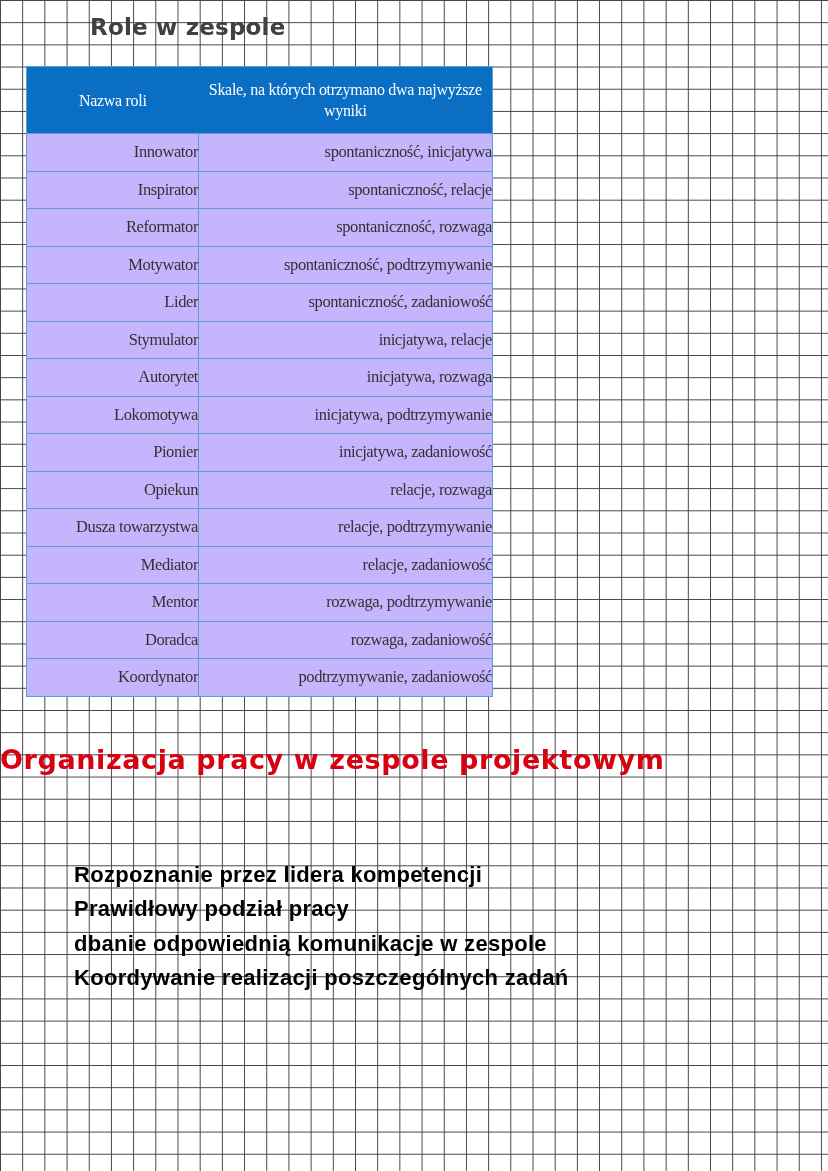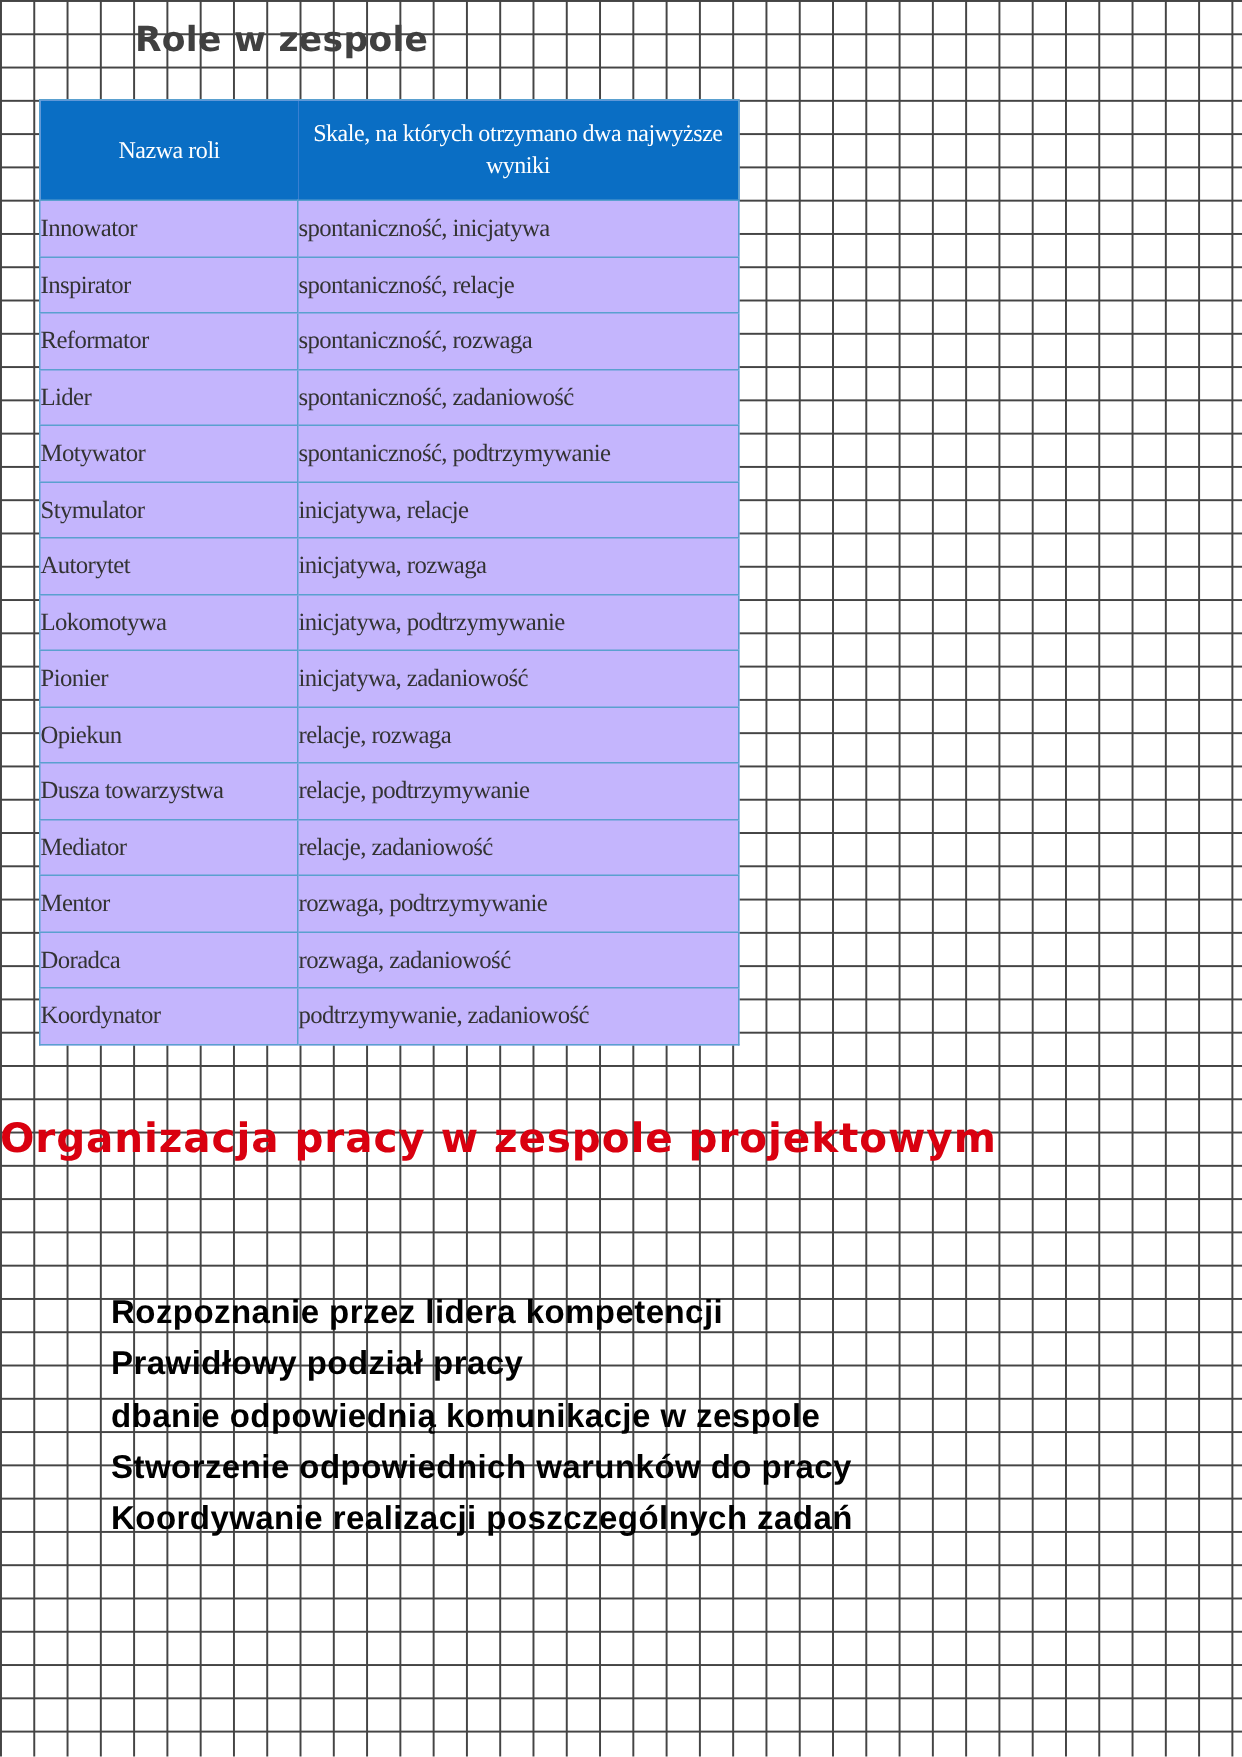--- a/index.html
+++ b/index.html
@@ -24,21 +24,21 @@
       border-collapse: collapse; background: #c4b5fd;
       border: 1.5px solid #5aa0cf;
       font-family: Liberation Serif, serif;
     }
     .roles-table th {
       background: #0a6ec4; color: #ffffff; font-weight: normal;
       font-size: 16px; line-height: 21px; height: 66px; padding: 0 10px;
       text-align: center; letter-spacing: -0.3px;
     }
     .roles-table td {
-      height: 36.5px; padding: 0; text-align: left; color: #333;
+      height: 36.5px; padding: 0; text-align: right; color: #333;
       font-size: 16.5px; letter-spacing: -0.4px;
       border-top: 1.5px solid #5aa0cf;
     }
     .roles-table td.name-cell { width: 171px; border-right: 1.5px solid #5aa0cf; }
     .main-heading {
       position: absolute; left: 0px; top: 744px; white-space: nowrap;
       font-family: "DejaVu Sans", sans-serif; font-weight: bold;
       font-size: 27px; color: #d9000f; letter-spacing: 0.6px;
     }
     .points {
@@ -69,26 +69,26 @@
       </tr>
     <tr>
         <td class="name-cell">Inspirator</td>
         <td>spontaniczność, relacje</td>
       </tr>
     <tr>
         <td class="name-cell">Reformator</td>
         <td>spontaniczność, rozwaga</td>
       </tr>
     <tr>
+        <td class="name-cell">Motywator</td>
+        <td>spontaniczność, podtrzymywanie</td>
+      </tr>
+    <tr>
         <td class="name-cell">Lider</td>
         <td>spontaniczność, zadaniowość</td>
-      </tr>
-    <tr>
-        <td class="name-cell">Motywator</td>
-        <td>spontaniczność, podtrzymywanie</td>
       </tr>
     <tr>
         <td class="name-cell">Stymulator</td>
         <td>inicjatywa, relacje</td>
       </tr>
     <tr>
         <td class="name-cell">Autorytet</td>
         <td>inicjatywa, rozwaga</td>
       </tr>
     <tr>
@@ -125,15 +125,14 @@
       </tr>
   </tbody>
 </table>
 
 <div class="main-heading">Organizacja pracy w zespole projektowym</div>
 
 <ul class="points">
   <li>Rozpoznanie przez lidera kompetencji</li>
   <li>Prawidłowy podział pracy</li>
   <li>dbanie odpowiednią komunikacje w zespole</li>
-  <li>Stworzenie odpowiednich warunków do pracy</li>
   <li>Koordywanie realizacji poszczególnych zadań</li>
 </ul>
 
 </body></html>

